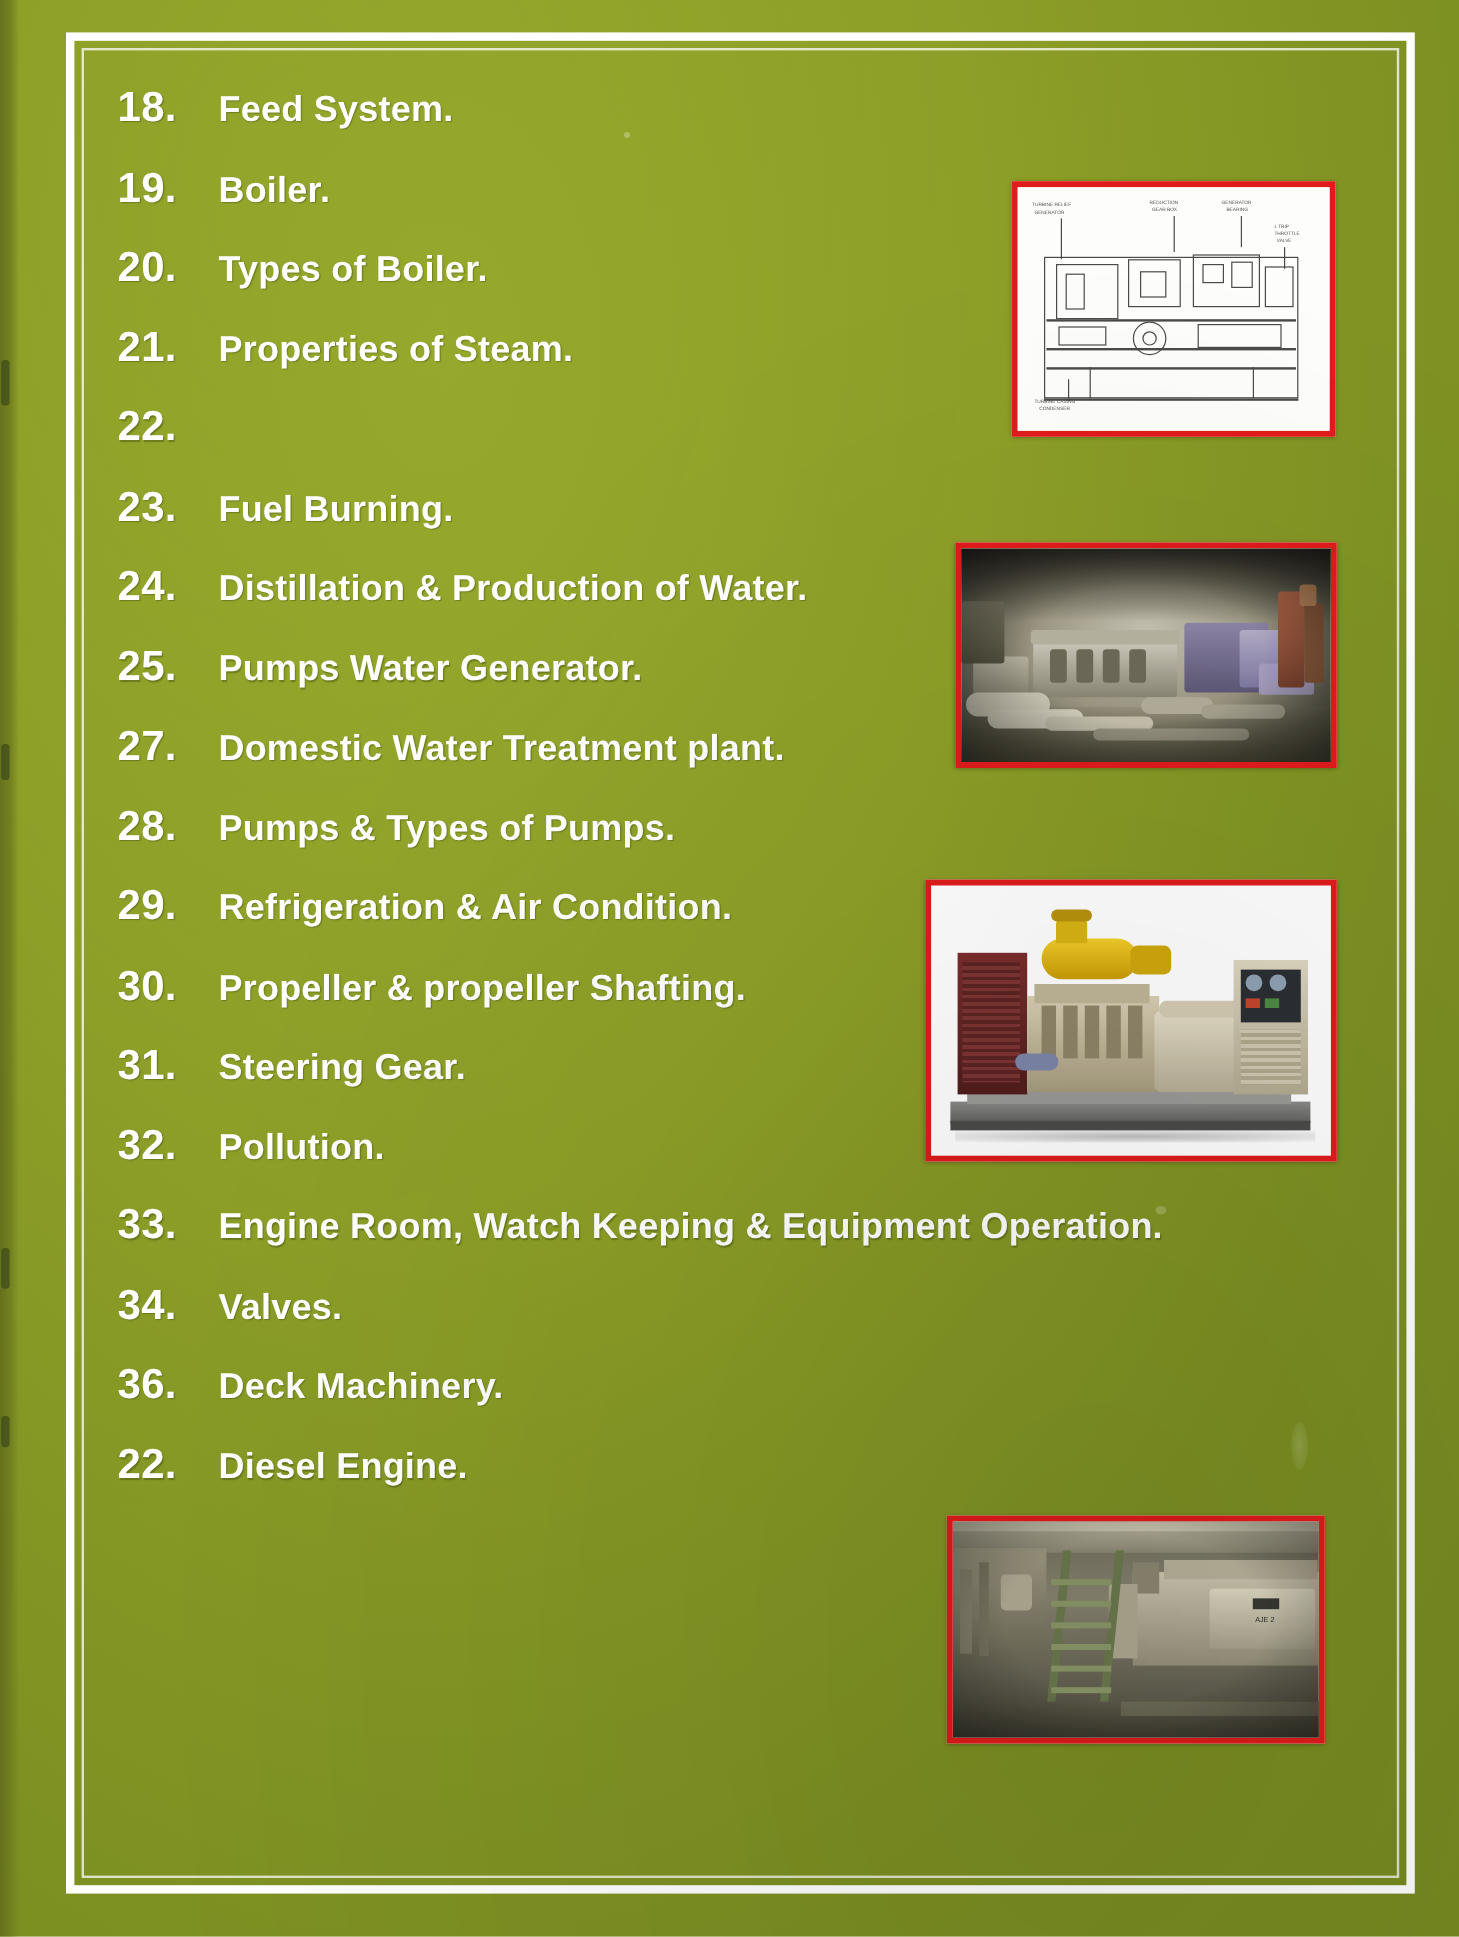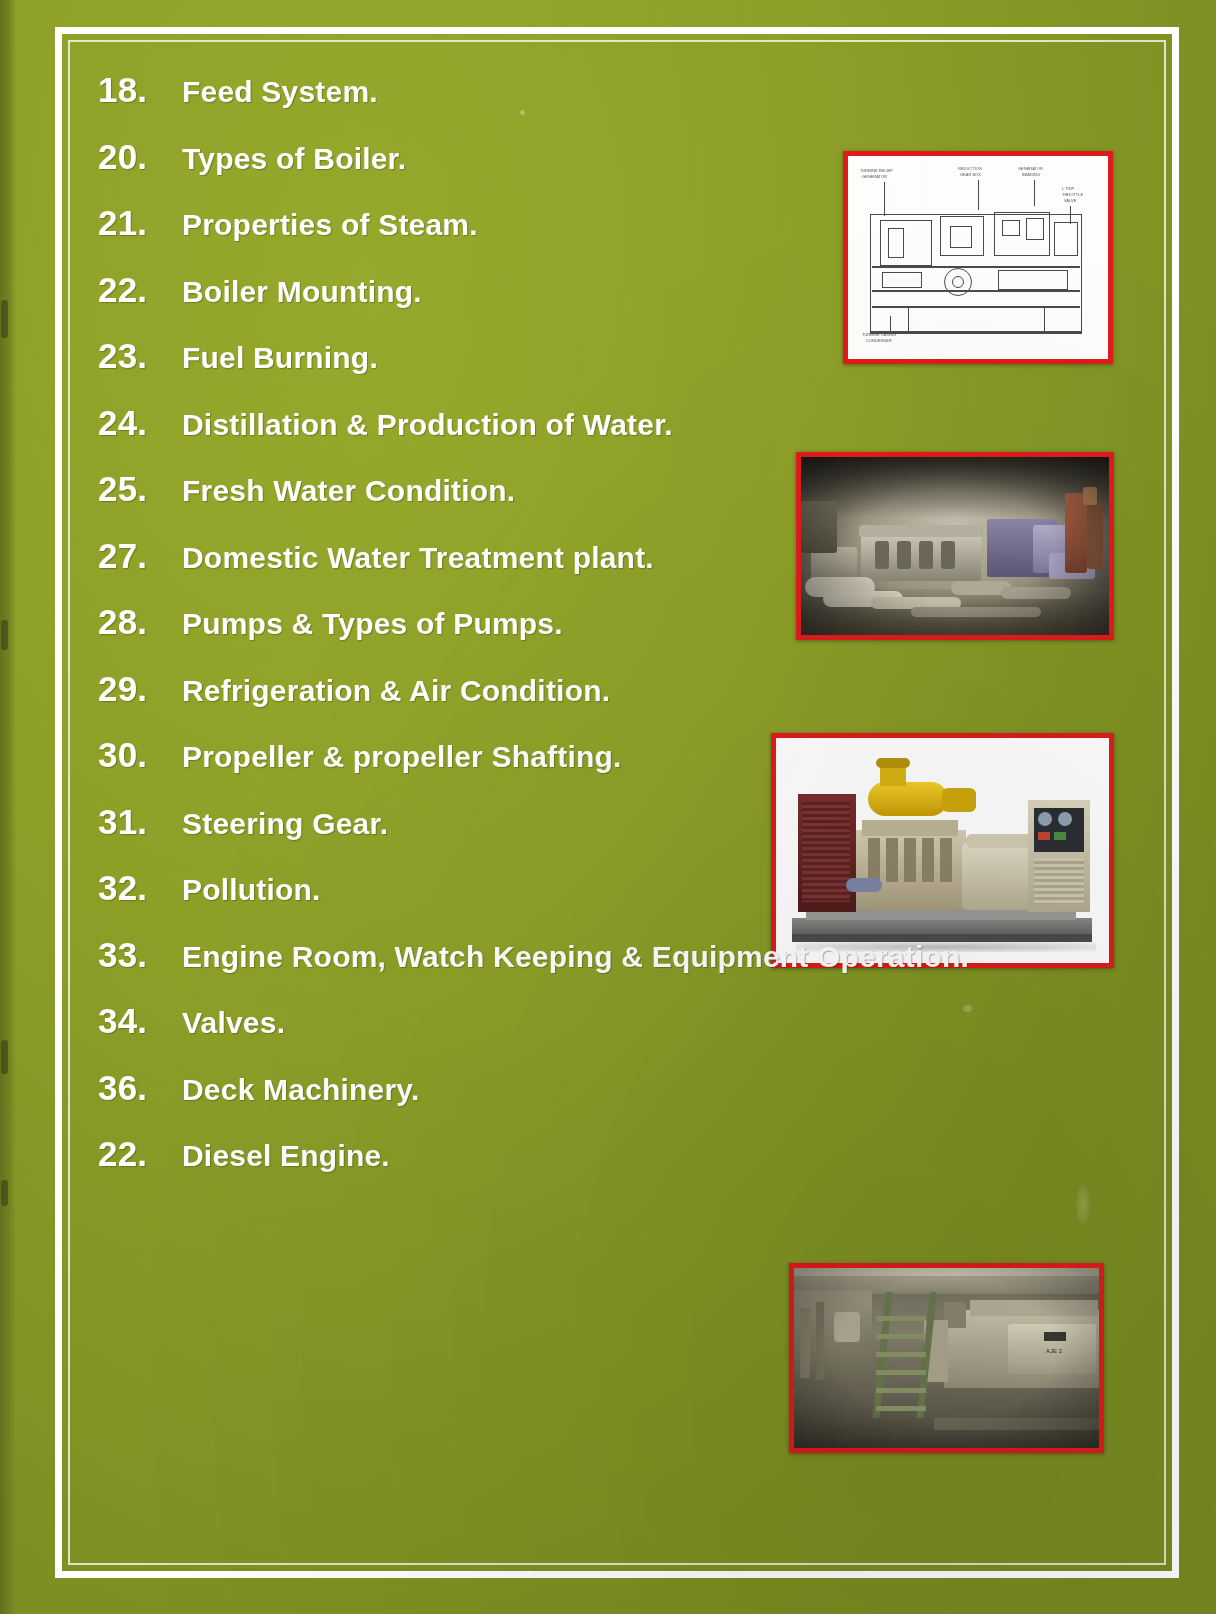--- a/index.html
+++ b/index.html
@@ -340,42 +340,45 @@
       <div style="position:absolute;inset:0;background:radial-gradient(ellipse at 50% 45%, rgba(0,0,0,0) 50%, rgba(0,0,0,0.4) 100%);"></div>
     </div>
   </div>
 
   <div class="toc">
     <div class="toc-item">
       <span class="toc-num">18.</span>
       <span class="toc-label">Feed System.</span>
     </div>
     <div class="toc-item">
+      <span class="toc-num">19.</span>
+      <span class="toc-label">Boiler.</span>
+    </div>
+    <div class="toc-item">
       <span class="toc-num">20.</span>
       <span class="toc-label">Types of Boiler.</span>
     </div>
     <div class="toc-item">
       <span class="toc-num">21.</span>
       <span class="toc-label">Properties of Steam.</span>
     </div>
     <div class="toc-item">
       <span class="toc-num">22.</span>
-      <span class="toc-label">Boiler Mounting.</span>
     </div>
     <div class="toc-item">
       <span class="toc-num">23.</span>
       <span class="toc-label">Fuel Burning.</span>
     </div>
     <div class="toc-item">
       <span class="toc-num">24.</span>
       <span class="toc-label">Distillation &amp; Production of Water.</span>
     </div>
     <div class="toc-item">
       <span class="toc-num">25.</span>
-      <span class="toc-label">Fresh Water Condition.</span>
+      <span class="toc-label">Pumps Water Generator.</span>
     </div>
     <div class="toc-item">
       <span class="toc-num">27.</span>
       <span class="toc-label">Domestic Water Treatment plant.</span>
     </div>
     <div class="toc-item">
       <span class="toc-num">28.</span>
       <span class="toc-label">Pumps &amp; Types of  Pumps.</span>
     </div>
     <div class="toc-item">

